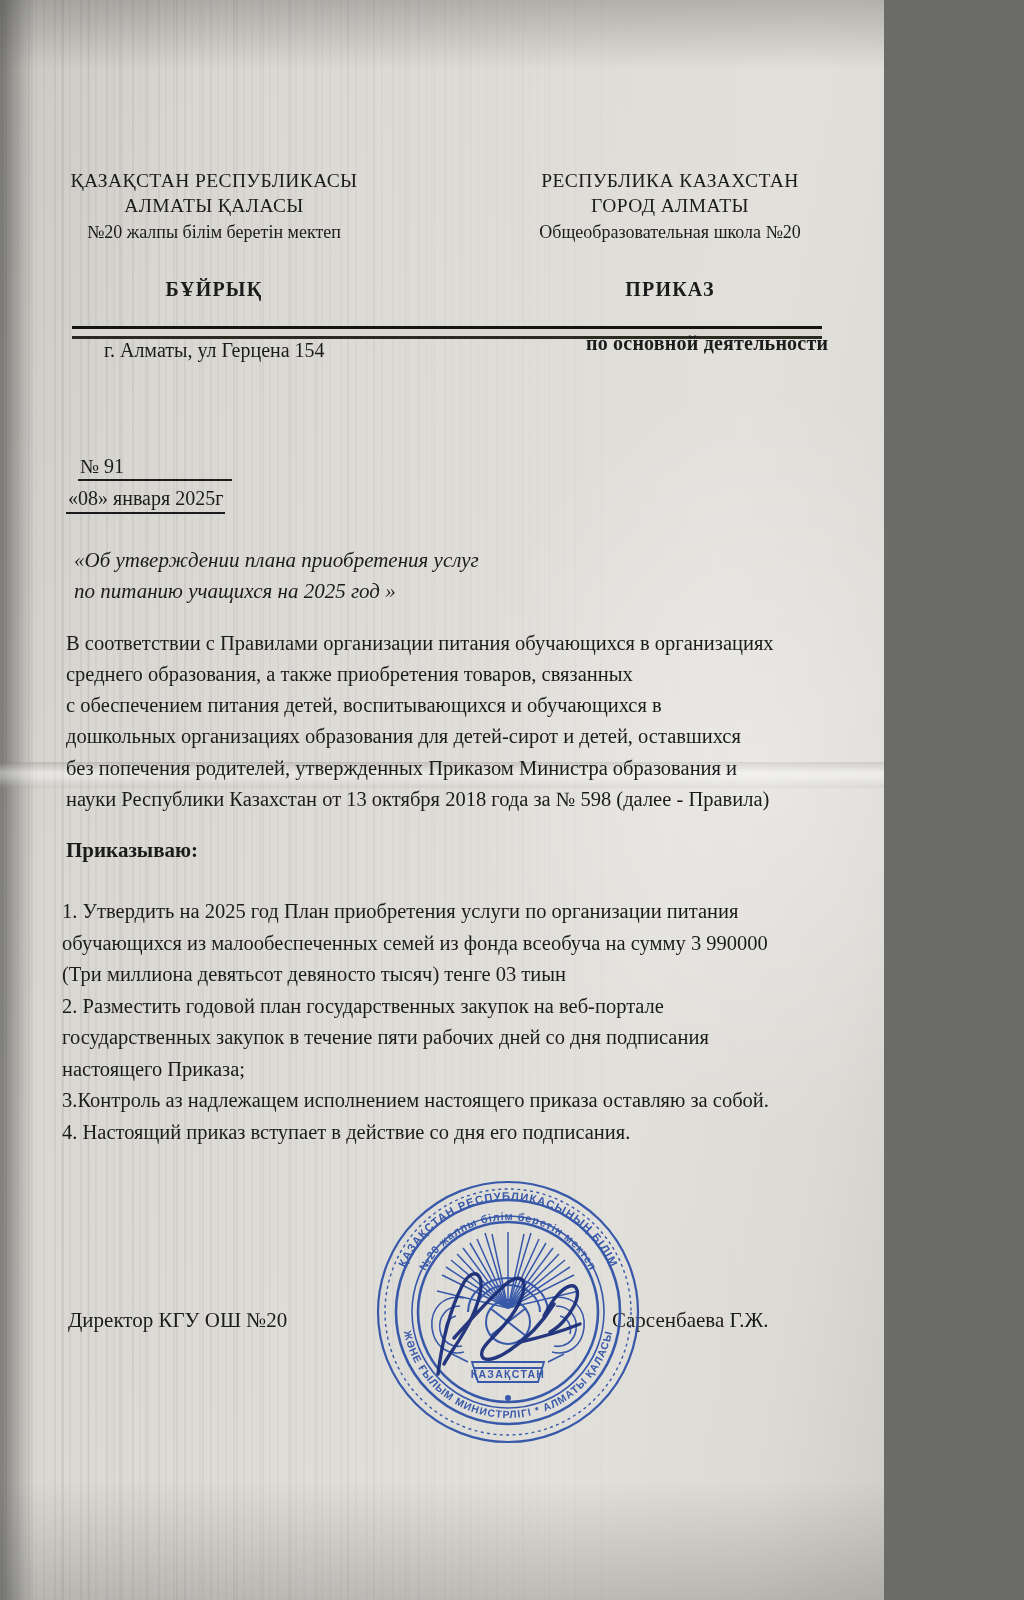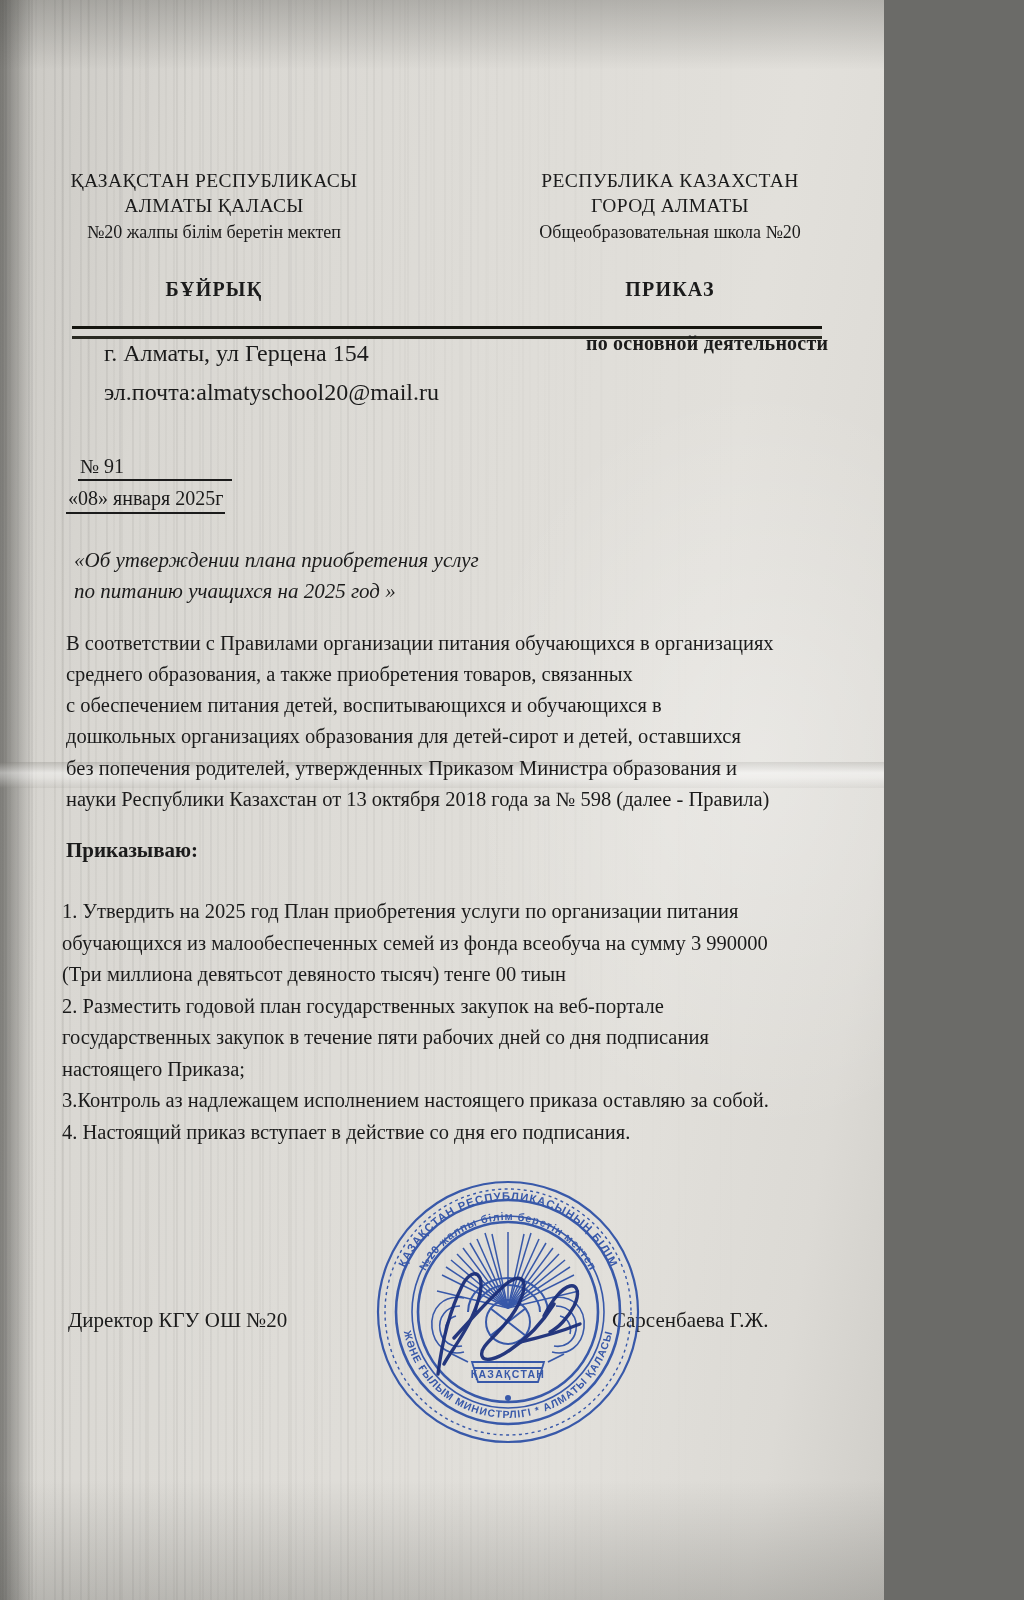--- a/index.html
+++ b/index.html
@@ -83,21 +83,21 @@
   .hdr-l1,.hdr-l2{font-size:19.5px;letter-spacing:.4px;}
   .hdr-l3{font-size:18px;margin-top:2px;}
   .hdr-doc{font-weight:bold;font-size:20px;margin-top:32px;letter-spacing:1.2px;}
 
   .rule{
     position:absolute;left:72px;right:62px;top:326px;height:7px;
     border-top:3px solid #15150f;border-bottom:3px solid #2a2a22;
     background:#d9d7d2;
   }
 
-  .contact{position:absolute;left:104px;top:334px;font-size:24px;line-height:1.62;}
+  .contact{position:absolute;left:104px;top:334px;font-size:20px;line-height:1.62;}
   .subtitle-right{
     position:absolute;left:586px;top:332px;font-size:20px;font-weight:bold;letter-spacing:.2px;
   }
 
   .numline{position:absolute;left:78px;top:455px;font-size:20px;}
   .numline .u{border-bottom:2px solid #1b1b1b;padding:0 2px 1px 2px;display:inline-block;min-width:150px;}
   .dateline{position:absolute;left:66px;top:487px;font-size:20px;}
   .dateline .u{border-bottom:2px solid #1b1b1b;padding:0 2px 2px 2px;display:inline-block;}
 
   .subject{
@@ -154,21 +154,20 @@
         <div class="hdr-l2">ГОРОД АЛМАТЫ</div>
         <div class="hdr-l3">Общеобразовательная школа №20</div>
         <div class="hdr-doc">ПРИКАЗ</div>
       </div>
     </div>
 
     <div class="rule"></div>
 
     <div class="contact">
       <div>г. Алматы, ул Герцена 154</div>
-      <div>эл.почта:almatyschool20@mail.ru</div>
     </div>
 
     <div class="subtitle-right">по  основной деятельности</div>
 
     <div class="numline">
       <span class="u"><span>№</span>&nbsp;<span>91</span></span>
     </div>
 
     <div class="dateline">
       <span class="u">«08» января  2025г</span>
@@ -186,21 +185,21 @@
       <p>дошкольных организациях образования для детей-сирот и детей, оставшихся</p>
       <p>без попечения родителей, утвержденных Приказом Министра образования и</p>
       <p>науки Республики Казахстан от 13 октября 2018 года за № 598 (далее - Правила)</p>
     </div>
 
     <div class="order-head">Приказываю:</div>
 
     <div class="items">
       <p>1. Утвердить на 2025 год План приобретения услуги по организации питания</p>
       <p>обучающихся из малообеспеченных семей из фонда всеобуча на сумму 3 990000</p>
-      <p>(Три миллиона девятьсот девяносто тысяч) тенге 00 тиын</p>
+      <p>(Три миллиона девятьсот девяносто тысяч) тенге 03 тиын</p>
       <p>2. Разместить годовой план государственных закупок на веб-портале</p>
       <p>государственных закупок в течение пяти рабочих дней со дня подписания</p>
       <p>настоящего Приказа;</p>
       <p>3.Контроль аз надлежащем исполнением настоящего приказа оставляю за собой.</p>
       <p>4. Настоящий приказ вступает в действие со дня его подписания.</p>
     </div>
 
     <div class="sig">
       <div class="sig-role">Директор КГУ ОШ №20</div>
       <div class="sig-name">Сарсенбаева Г.Ж.</div>

